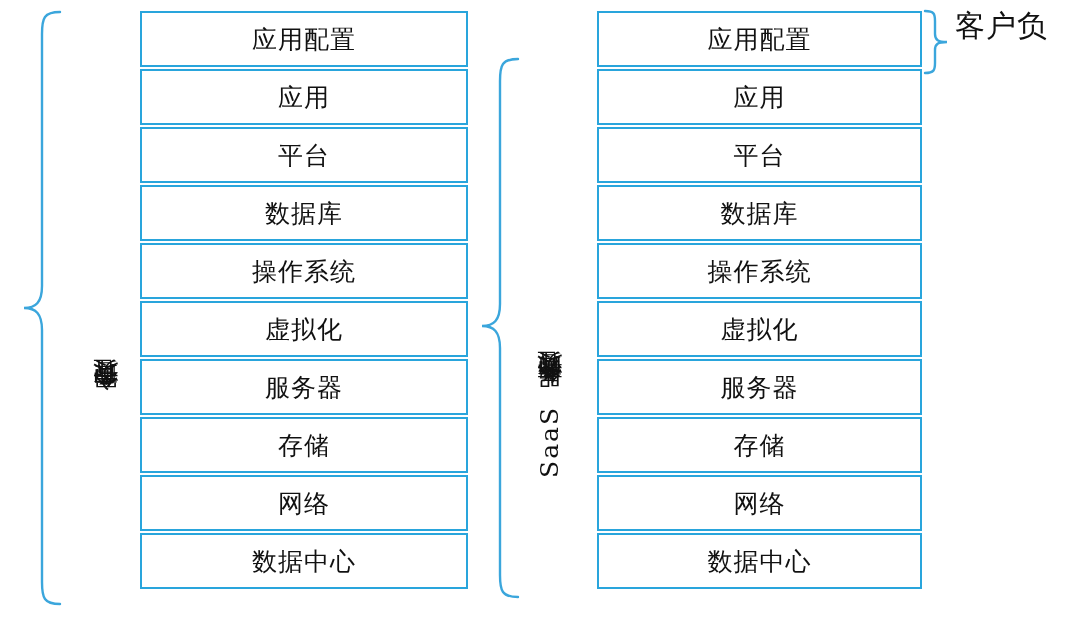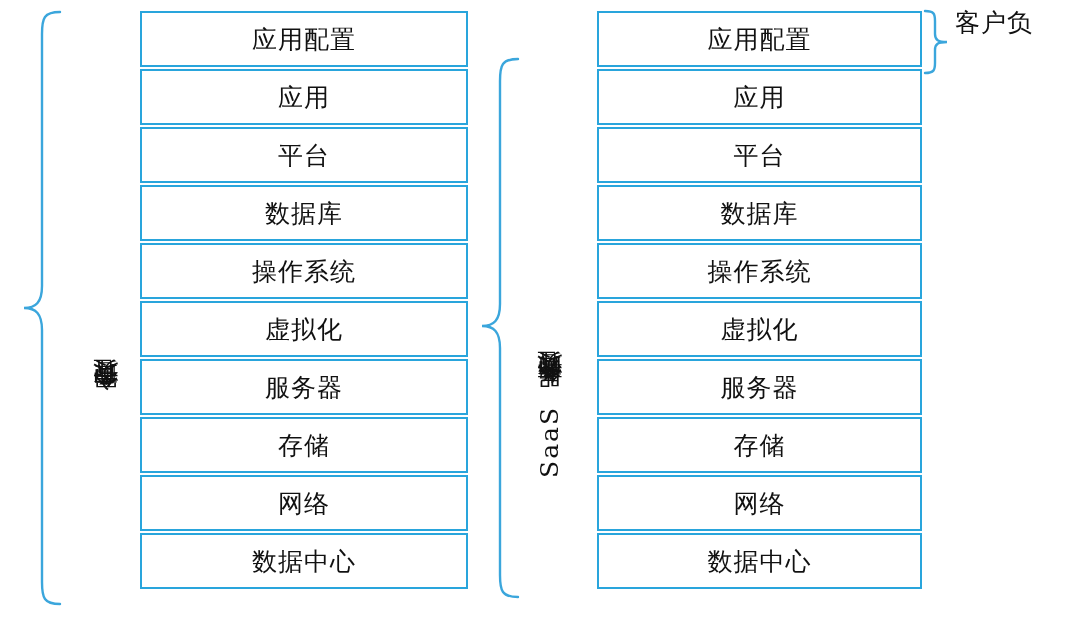--- a/index.html
+++ b/index.html
@@ -74,21 +74,21 @@
     left: 537px;
     top: 188px;
     height: 290px;
   }
   #label-customer-right {
     position: absolute;
     left: 955px;
     top: 6px;
     width: 110px;
     font-family: "DejaVu Serif", "Liberation Serif", serif;
-    font-size: 25px;
+    font-size: 30px;
     line-height: 1.32;
     letter-spacing: 1px;
     color: #111111;
   }
 </style>
 </head>
 <body>
 
 <div id="diagram-root">
 

